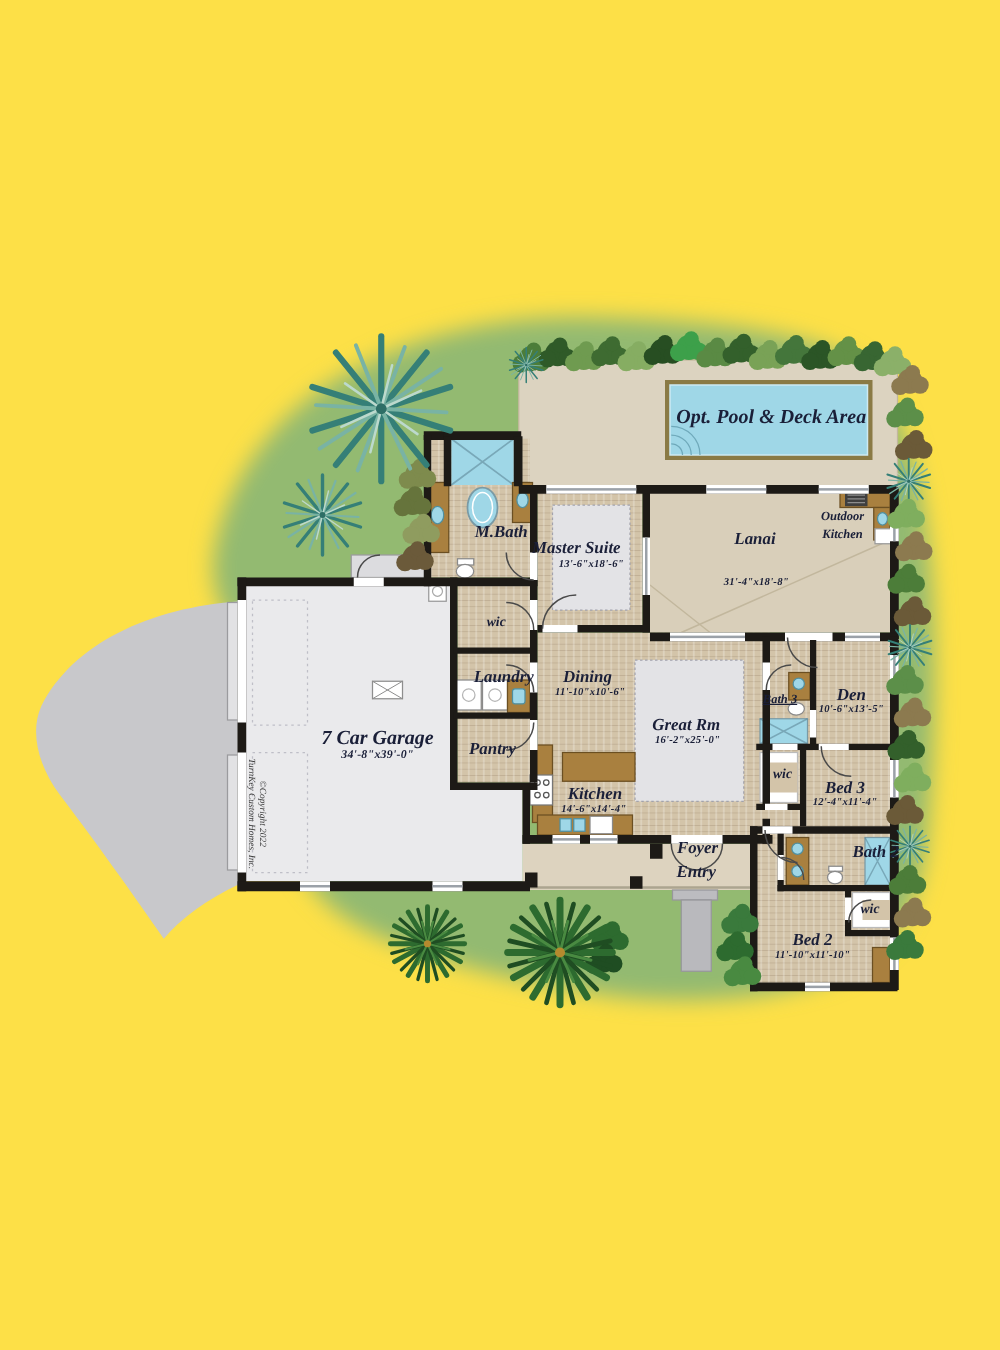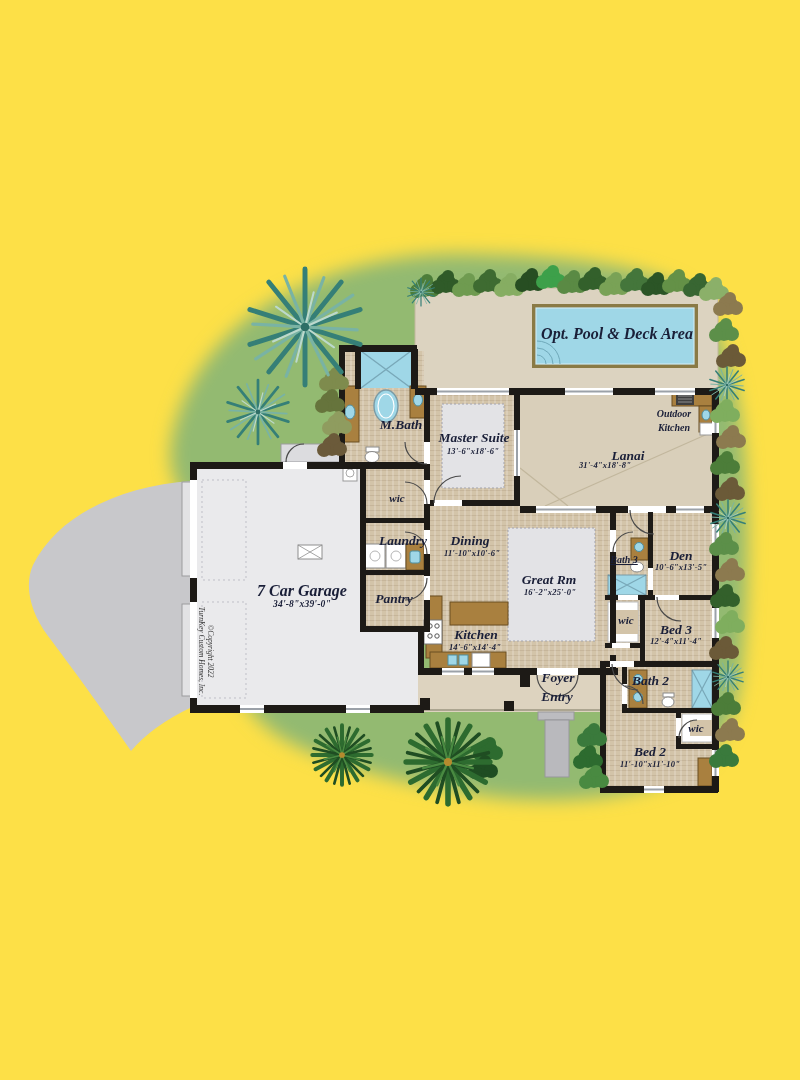--- a/index.html
+++ b/index.html
@@ -440,24 +440,24 @@
   <use href="#sago" transform="translate(342,755) scale(1.1)"></use>
   <use href="#sago" transform="translate(448,762) scale(1.55)"></use>
 </g>
 </svg>
 
 <div class="lbl rm-lg" style="left:617px;top:334px;">Opt. Pool &amp; Deck Area</div>
 
 <div class="lbl rm-md" style="left:674px;top:414px;">Outdoor</div>
 <div class="lbl rm-md" style="left:674px;top:428px;">Kitchen</div>
 
-<div class="lbl rm" style="left:604px;top:456px;margin-left:24px;">Lanai</div>
+<div class="lbl rm" style="left:604px;top:431px;">Lanai</div>
 <div class="lbl dim" style="left:605px;top:465px;">31'-4"x18'-8"</div>
 
-<div class="lbl rm" style="left:474px;top:438px;">Master Suite</div>
+<div class="lbl rm" style="left:461px;top:438px;">Master Suite</div>
 <div class="lbl dim" style="left:473px;top:451px;">13'-6"x18'-6"</div>
 
 <div class="lbl rm" style="left:389px;top:425px;margin-left:12px;">M.Bath</div>
 <div class="lbl rm-sm" style="left:397px;top:498px;">wic</div>
 <div class="lbl rm" style="left:403px;top:541px;">Laundry</div>
 
 <div class="lbl rm" style="left:470px;top:541px;">Dining</div>
 <div class="lbl dim" style="left:472px;top:553px;">11'-10"x10'-6"</div>
 
 <div class="lbl rm" style="left:394px;top:599px;">Pantry</div>
@@ -477,21 +477,21 @@
 <div class="lbl rm-md" style="left:624px;top:560px;text-decoration:underline;">Bath 3</div>
 
 <div class="lbl rm" style="left:681px;top:556px;">Den</div>
 <div class="lbl dim" style="left:681px;top:567px;">10'-6"x13'-5"</div>
 
 <div class="lbl rm-sm" style="left:626px;top:620px;">wic</div>
 
 <div class="lbl rm" style="left:676px;top:630px;text-align:center;">Bed 3</div>
 <div class="lbl dim" style="left:676px;top:641px;">12'-4"x11'-4"</div>
 
-<div class="lbl rm" style="left:640px;top:681px;padding-left:21px;">Bath 2</div>
+<div class="lbl rm" style="left:690px;top:681px;padding-left:21px;">Bath 2</div>
 <div class="lbl rm-sm" style="left:696px;top:728px;">wic</div>
 
 <div class="lbl rm" style="left:650px;top:752px;">Bed 2</div>
 <div class="lbl dim" style="left:650px;top:764px;">11'-10"x11'-10"</div>
 
 <div class="copyright" style="left:206px;top:651px;">
   <div>©Copyright 2022</div>
   <div>TurnKey Custom Homes, Inc.</div>
 </div>
 

